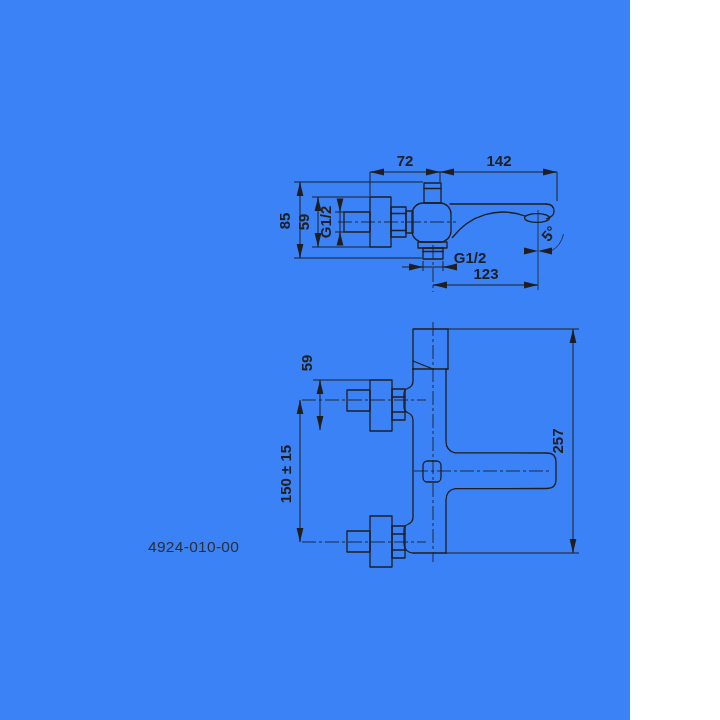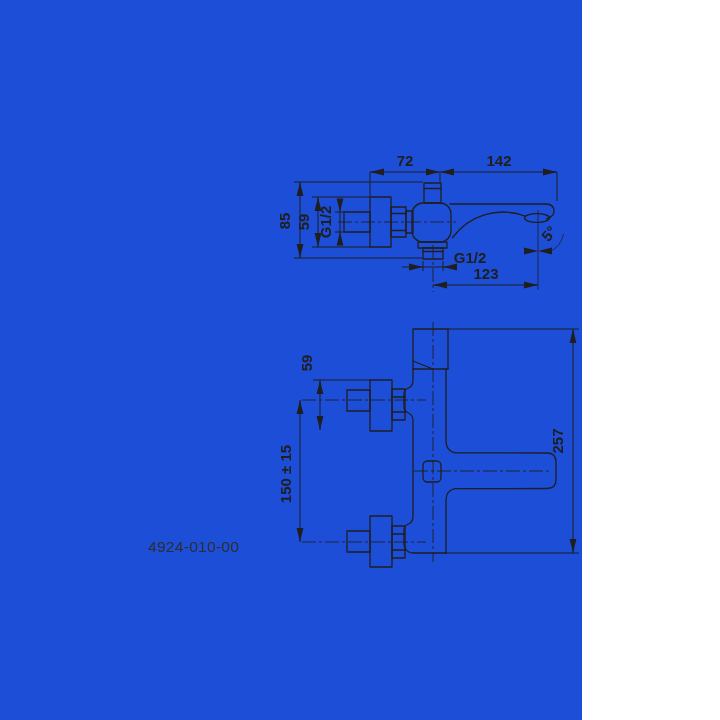--- a/index.html
+++ b/index.html
@@ -1,19 +1,19 @@
 <!DOCTYPE html>
 <html><head>
 <meta charset="utf-8">
 <style>
   html,body{margin:0;padding:0;background:#ffffff;}
   .canvas{
     position:relative;
-    width:582px;height:720px;
-    background:#1d4ed8;
+    width:630px;height:720px;
+    background:#3b82f6;
     font-family:"Liberation Sans", sans-serif;
     overflow:hidden;
   }
   svg{display:block;}
   .obj{fill:none;stroke:#1f1f1f;stroke-width:1.3;stroke-linejoin:round;stroke-linecap:round;}
   .dim{fill:none;stroke:#1f1f1f;stroke-width:1;}
   .thin{fill:none;stroke:#1f1f1f;stroke-width:0.8;}
   .cl{fill:none;stroke:#1f1f1f;stroke-width:0.9;stroke-dasharray:14 3 3 3;}
   .arr{fill:#1f1f1f;stroke:none;}
   .lbl{fill:#1f1f1f;font-family:"Liberation Sans", sans-serif;font-size:15px;font-weight:bold;text-anchor:middle;}

